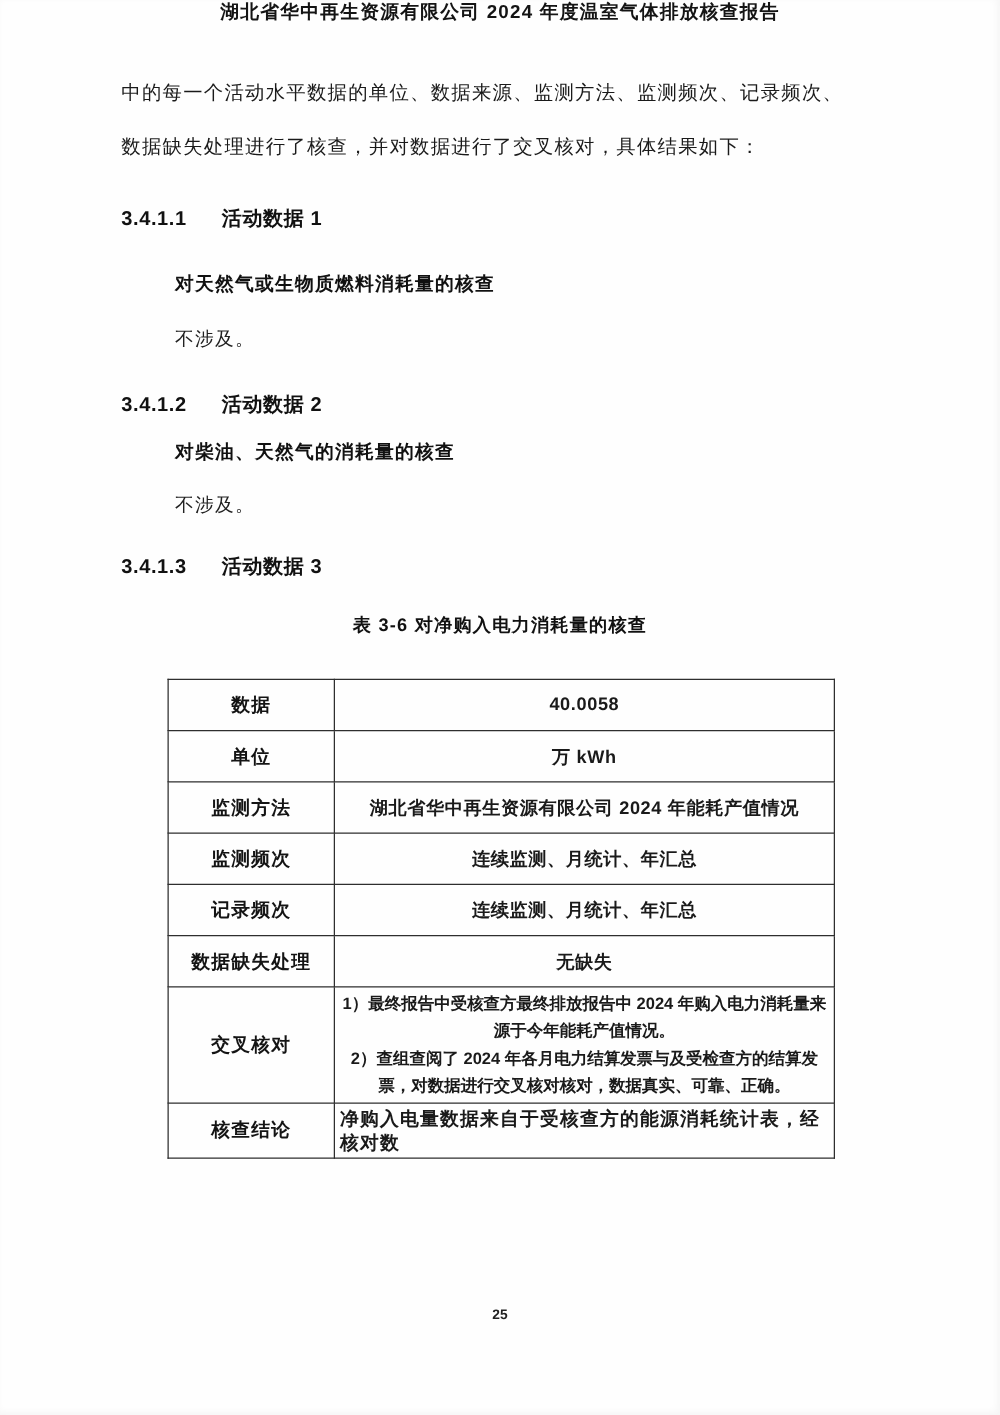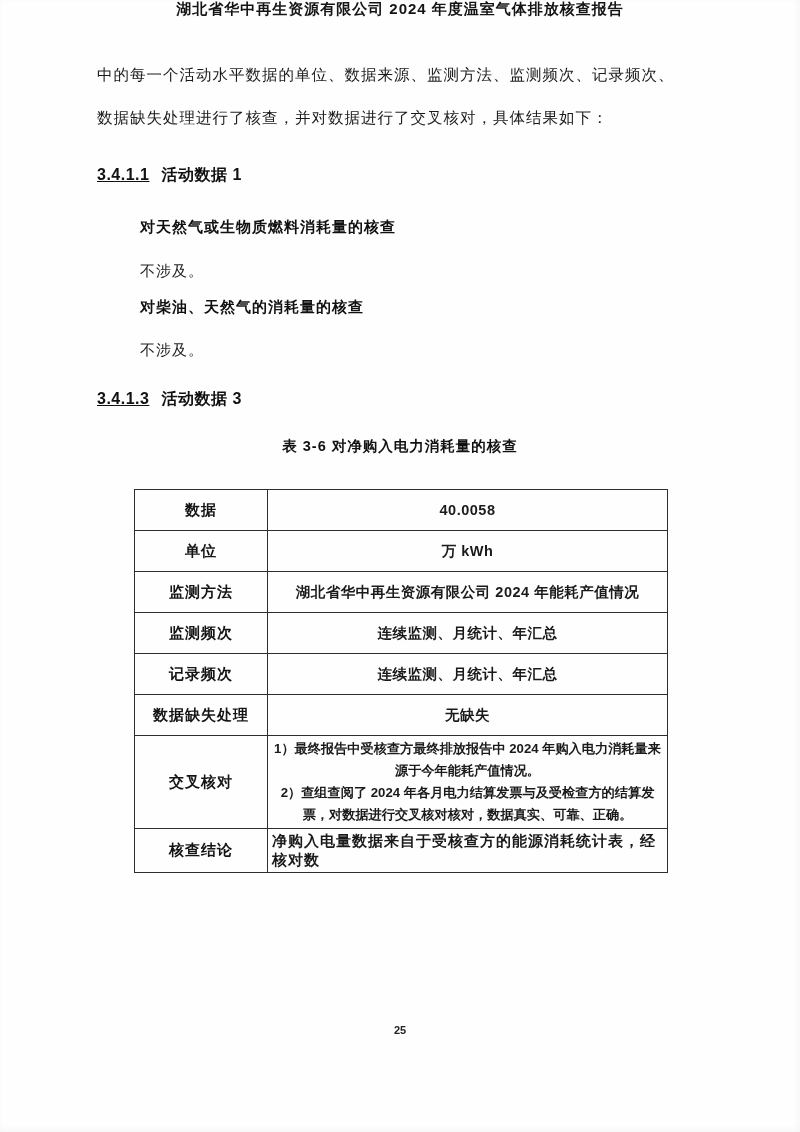--- a/index.html
+++ b/index.html
@@ -32,21 +32,21 @@
     color: #1a1a1a;
     letter-spacing: 1px;
   }
   .section-heading {
     margin-left: 97px;
     font-size: 16px;
     font-weight: 700;
     color: #111;
     letter-spacing: 0.5px;
   }
-  .section-heading .sec-num { margin-right: 12px; text-decoration: underline; }
+  .section-heading .sec-num { margin-right: 28px; }
   .h1 { margin-top: 26px; }
   .h2 { margin-top: 33px; }
   .h3 { margin-top: 29px; }
   .sub-heading {
     margin-left: 140px;
     font-size: 15px;
     font-weight: 700;
     color: #111;
     letter-spacing: 1px;
   }
@@ -104,21 +104,21 @@
     line-height: 22px;
     font-weight: 600;
     text-align: center;
     padding: 2px 2px;
     letter-spacing: 0px;
   }
   .page-number {
     position: absolute;
     left: 0;
     right: 0;
-    top: 1024px;
+    top: 1046px;
     text-align: center;
     font-size: 11px;
     font-weight: 700;
     color: #222;
   }
 </style>
 </head>
 <body>
 
 <div class="page">
@@ -129,20 +129,23 @@
     <div>中的每一个活动水平数据的单位、数据来源、监测方法、监测频次、记录频次、</div>
     <div>数据缺失处理进行了核查，并对数据进行了交叉核对，具体结果如下：</div>
   </div>
 
   <div class="section-heading h1">
     <span class="sec-num">3.4.1.1</span><span>活动数据 1</span>
   </div>
   <div class="sub-heading sh1">对天然气或生物质燃料消耗量的核查</div>
   <div class="body-text b1">不涉及。</div>
 
+  <div class="section-heading h2">
+    <span class="sec-num">3.4.1.2</span><span>活动数据 2</span>
+  </div>
   <div class="sub-heading sh2">对柴油、天然气的消耗量的核查</div>
   <div class="body-text b2">不涉及。</div>
 
   <div class="section-heading h3">
     <span class="sec-num">3.4.1.3</span><span>活动数据 3</span>
   </div>
 
   <div class="table-caption">表 3-6 对净购入电力消耗量的核查</div>
 
   <table class="kv">

